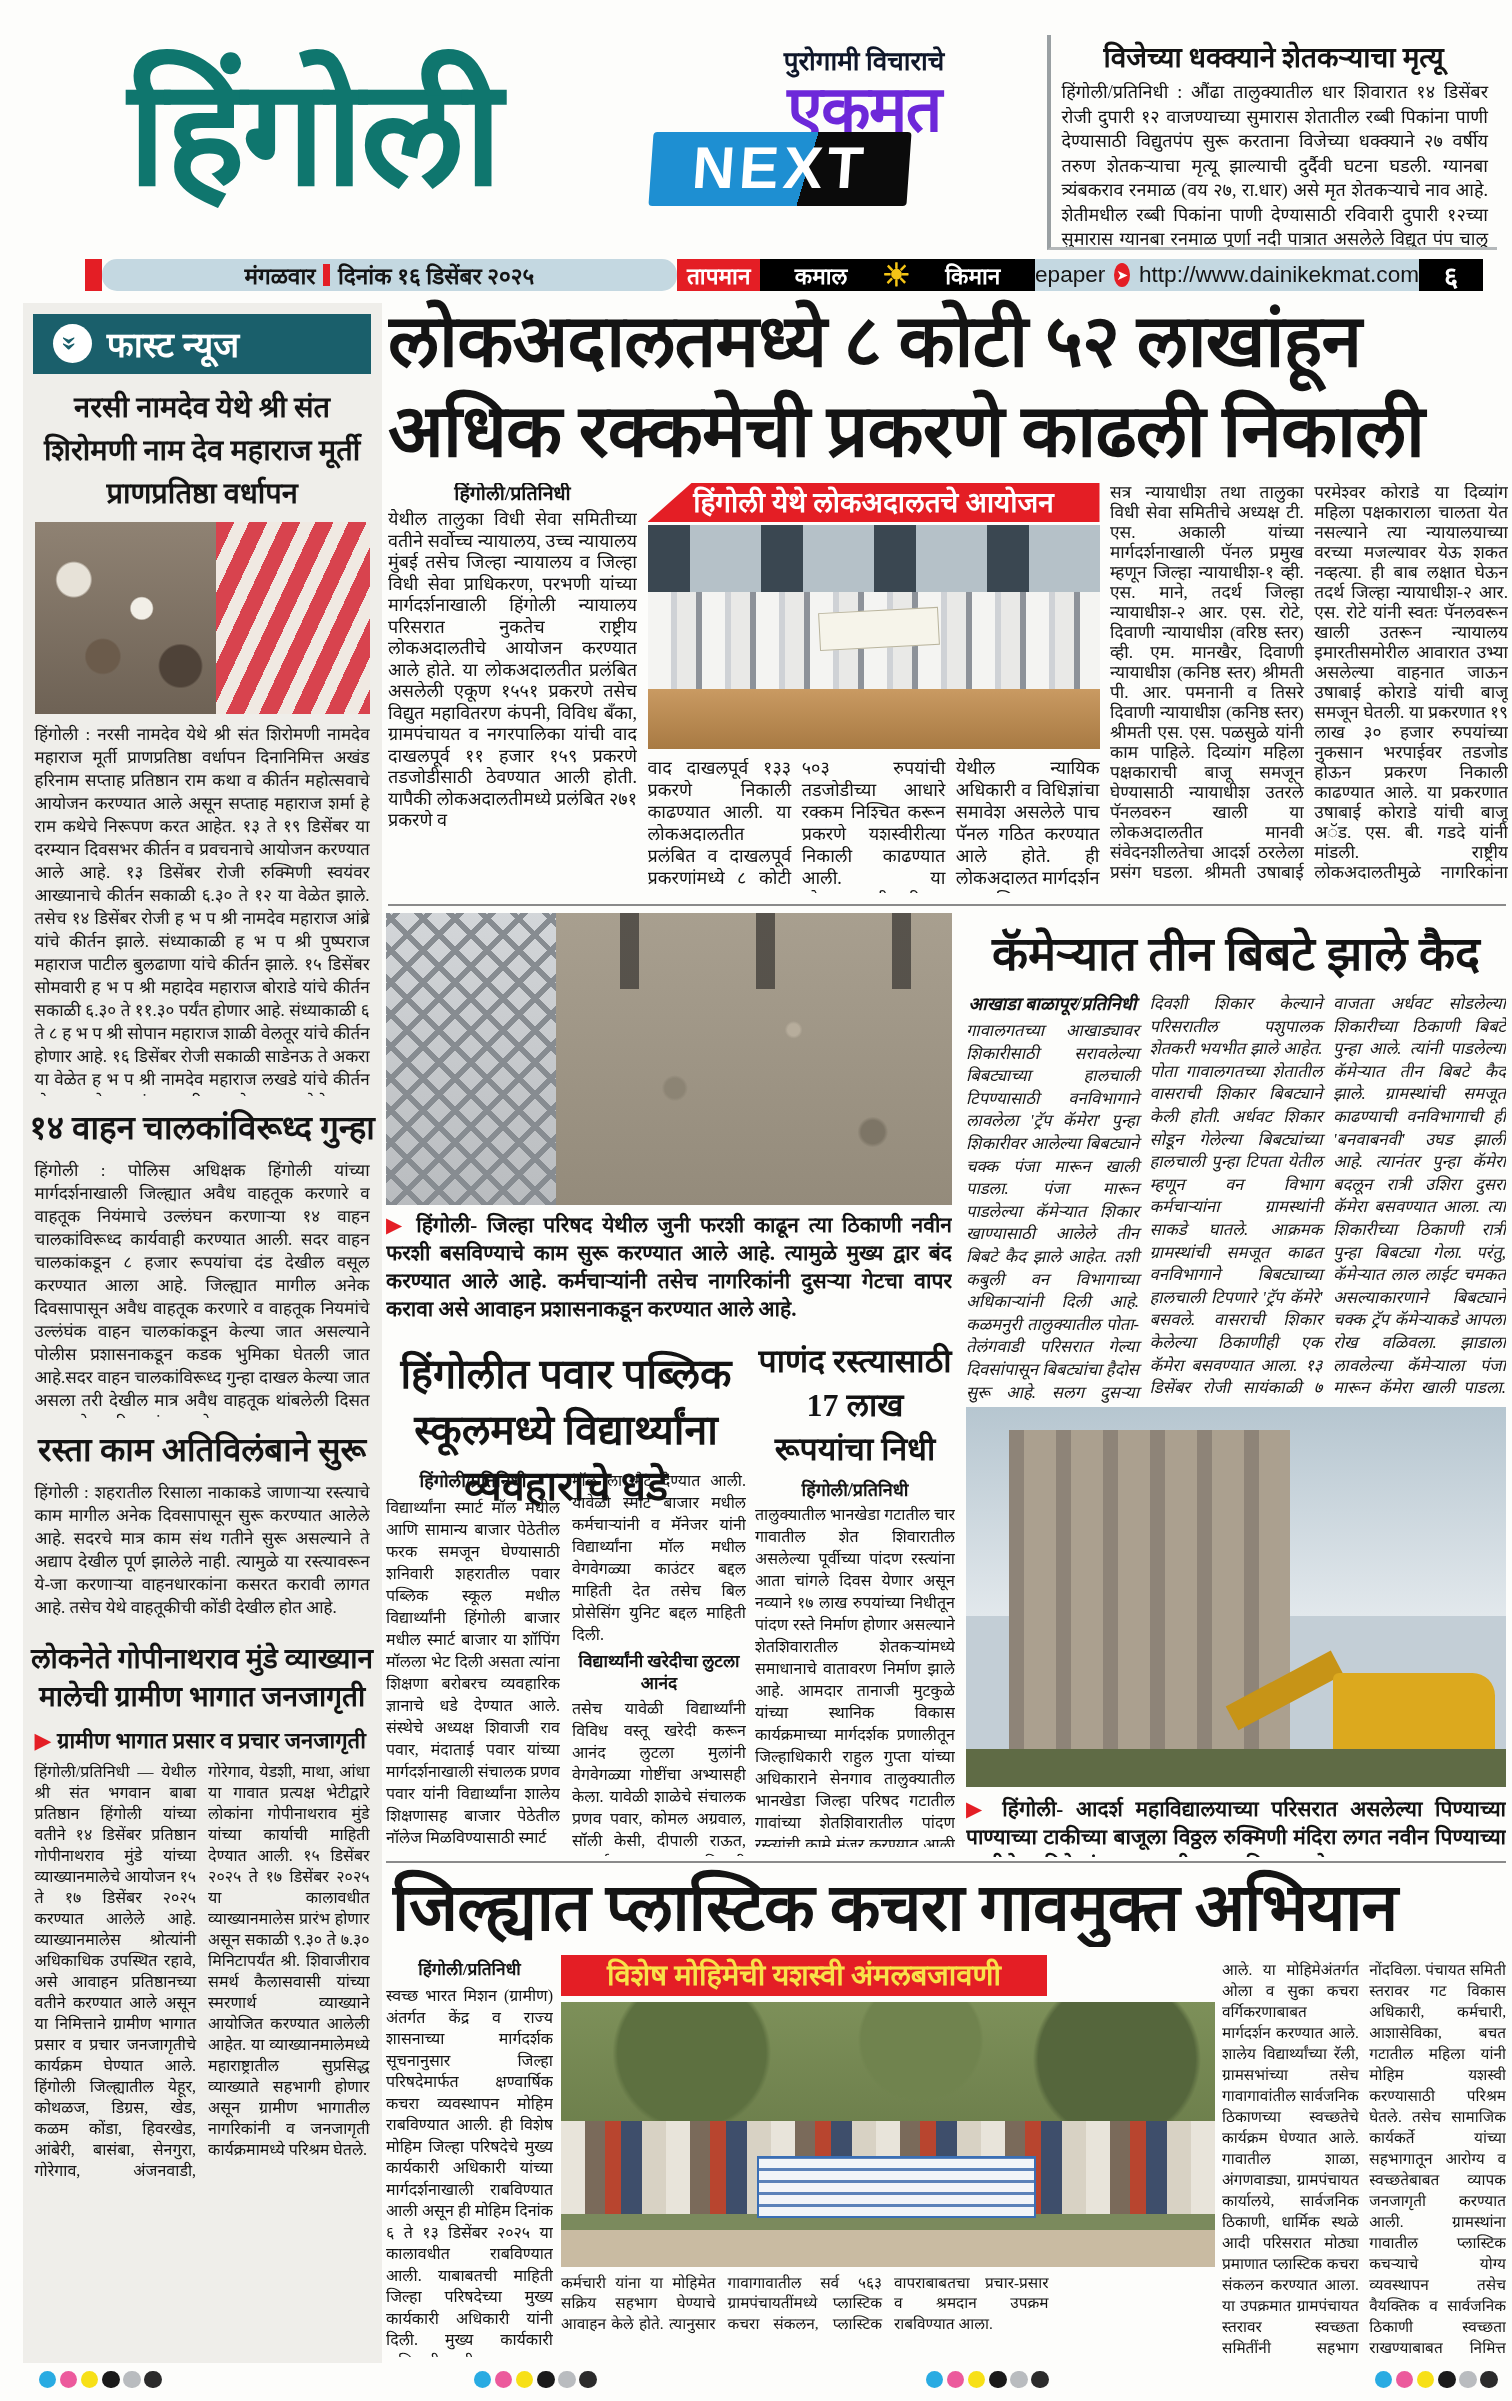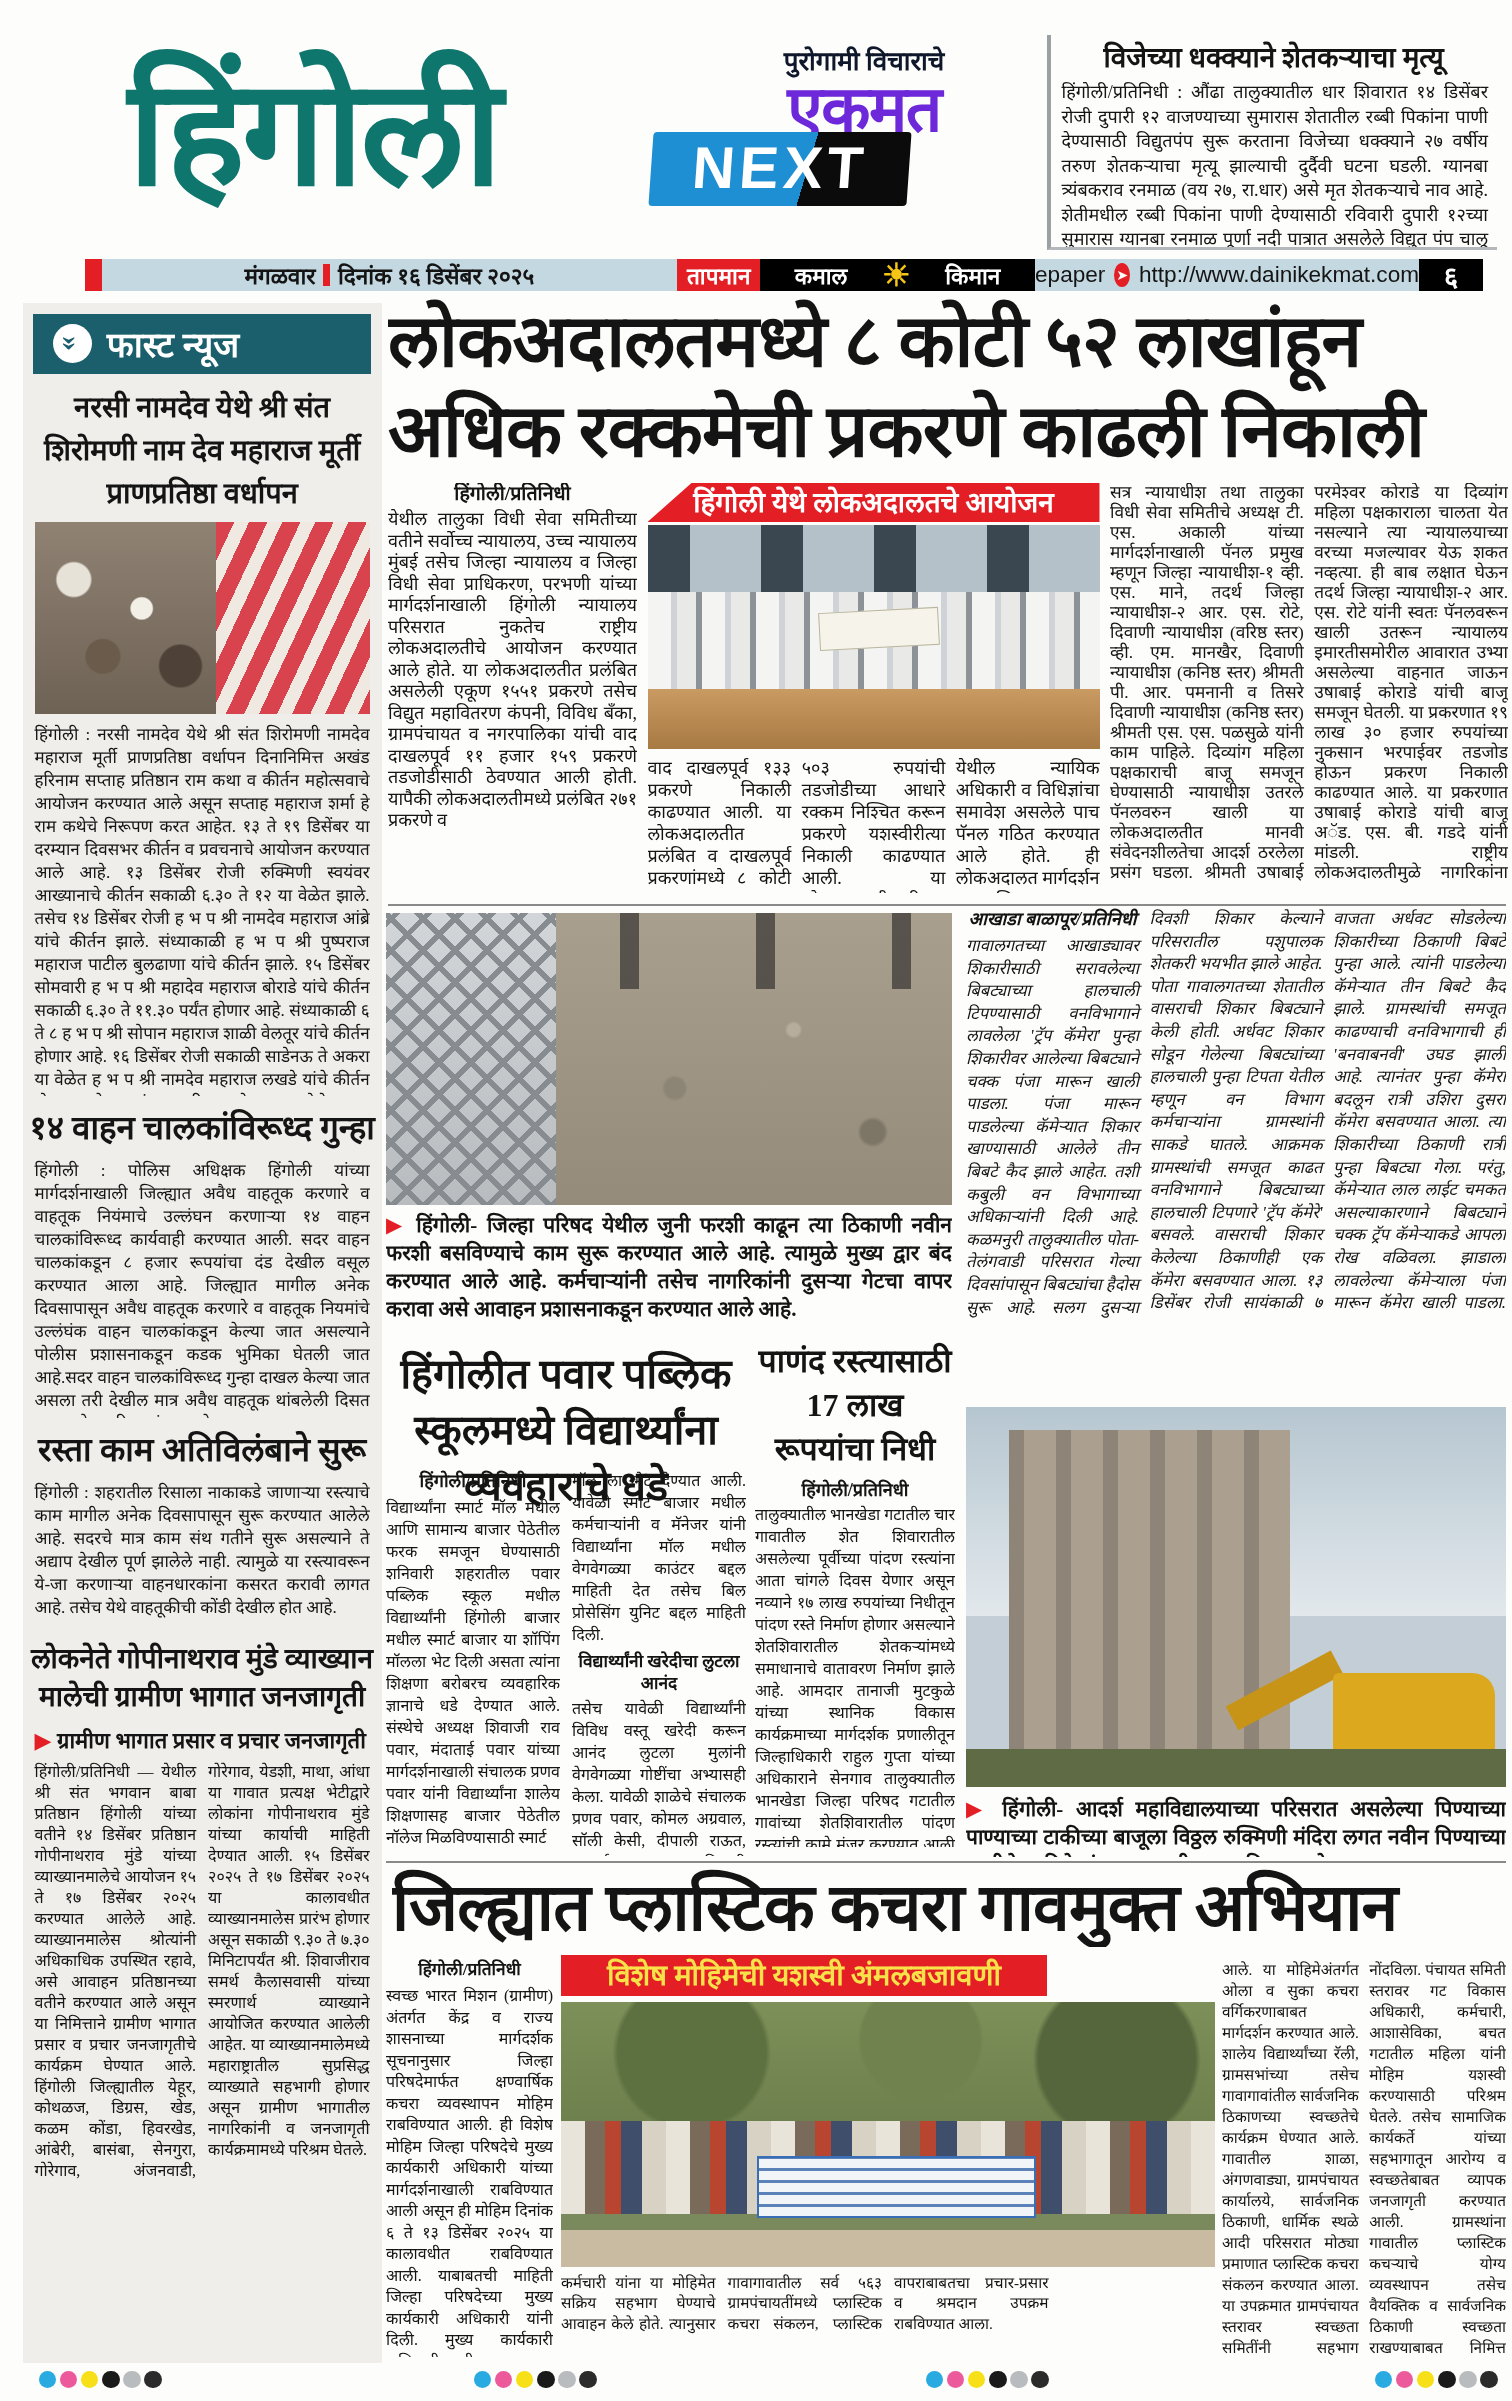--- a/index.html
+++ b/index.html
@@ -21,21 +21,21 @@
 
   
   .top-story{left:1047px;top:35px;width:450px;height:215px;border-left:4.5px solid #9aa0a3;
              border-bottom:3px solid #b4b8ba;padding:4.5px 9px 0 10.5px;box-sizing:border-box;}
   .top-story h2{margin:1.5px 0 6px 42px;font-size:28px;line-height:33px;}
   .top-story p{margin:0;font-size:18px;line-height:24.5px;}
 
   
   .datebar{left:85px;top:259px;width:1398px;height:32px;display:flex;font-family:"Liberation Serif",serif;}
   .db-red{width:16.6px;background:#e41e25;}
-  .db-day{width:576px;background:#c4d8e1;display:flex;align-items:center;justify-content:center;gap:7.5px;font-size:22.6px;font-weight:bold;}
+  .db-day{width:576px;background:#c4d8e1;display:flex;align-items:center;justify-content:center;gap:7.5px;font-size:22.6px;font-weight:bold;border-radius:15px;}
   .db-sep{display:inline-block;width:7.5px;height:22.6px;background:#e41e25;}
   .db-temp{width:83px;background:#e41e25;color:#fff;font-size:22.6px;font-weight:bold;display:flex;align-items:center;justify-content:center;}
   .db-black{width:275px;background:#000;color:#fff;font-size:22.6px;font-weight:bold;display:flex;align-items:center;justify-content:space-evenly;}
   .db-sun{color:#f5c516;font-size:32px;line-height:32px;}
   .db-epaper{width:384px;background:#c4d8e1;display:flex;align-items:center;justify-content:flex-start;gap:9px;
              font-family:"Liberation Sans",sans-serif;font-size:22.6px;}
   .db-eicon{display:inline-flex;width:24px;height:24px;border-radius:50%;background:#e41e25;color:#fff;
             align-items:center;justify-content:center;font-size:14.3px;}
   .db-page{width:64px;background:#000;color:#fff;font-size:27px;font-weight:bold;display:flex;align-items:center;justify-content:center;}
 
@@ -228,20 +228,21 @@
   <div class="ph-gate"></div>
   <div class="ph-dirt"></div>
   <div class="ph-legs"></div>
 </div>
 <div class="abs caption just clip" style="left:386px;top:1211px;width:566px;height:114px;">
   <span class="arrow">▶</span>
   <span>हिंगोली- जिल्हा परिषद येथील जुनी फरशी काढून त्या ठिकाणी नवीन फरशी बसविण्याचे काम सुरू करण्यात आले आहे. त्यामुळे मुख्य द्वार बंद करण्यात आले आहे. कर्मचाऱ्यांनी तसेच नागरिकांनी दुसऱ्या गेटचा वापर करावा असे आवाहन प्रशासनाकडून करण्यात आले आहे.</span>
 </div>
 
 <div class="abs leo">
+  <div class="leo-hl">कॅमेऱ्यात तीन बिबटे झाले कैद</div>
   <div class="leo-cols just">
     <div class="dateline">आखाडा बाळापूर/प्रतिनिधी</div>
     <div>गावालगतच्या आखाड्यावर शिकारीसाठी सरावलेल्या बिबट्याच्या हालचाली टिपण्यासाठी वनविभागाने लावलेला 'ट्रॅप कॅमेरा' पुन्हा शिकारीवर आलेल्या बिबट्याने चक्क पंजा मारून खाली पाडला. पंजा मारून पाडलेल्या कॅमेऱ्यात शिकार खाण्यासाठी आलेले तीन बिबटे कैद झाले आहेत. तशी कबुली वन विभागाच्या अधिकाऱ्यांनी दिली आहे. कळमनुरी तालुक्यातील पोता-तेलंगवाडी परिसरात गेल्या दिवसांपासून बिबट्यांचा हैदोस सुरू आहे. सलग दुसऱ्या दिवशी शिकार केल्याने परिसरातील पशुपालक शेतकरी भयभीत झाले आहेत. पोता गावालगतच्या शेतातील वासराची शिकार बिबट्याने केली होती. अर्धवट शिकार सोडून गेलेल्या बिबट्यांच्या हालचाली पुन्हा टिपता येतील म्हणून वन विभाग कर्मचाऱ्यांना ग्रामस्थांनी साकडे घातले. आक्रमक ग्रामस्थांची समजूत काढत वनविभागाने बिबट्याच्या हालचाली टिपणारे 'ट्रॅप कॅमेरे' बसवले. वासराची शिकार केलेल्या ठिकाणीही एक कॅमेरा बसवण्यात आला. १३ डिसेंबर रोजी सायंकाळी ७ वाजता अर्धवट सोडलेल्या शिकारीच्या ठिकाणी बिबटे पुन्हा आले. त्यांनी पाडलेल्या कॅमेऱ्यात तीन बिबटे कैद झाले. ग्रामस्थांची समजूत काढण्याची वनविभागाची ही 'बनवाबनवी' उघड झाली आहे. त्यानंतर पुन्हा कॅमेरा बदलून रात्री उशिरा दुसरा कॅमेरा बसवण्यात आला. त्या शिकारीच्या ठिकाणी रात्री पुन्हा बिबट्या गेला. परंतु, कॅमेऱ्यात लाल लाईट चमकत असल्याकारणाने बिबट्याने चक्क ट्रॅप कॅमेऱ्याकडे आपला रोख वळिवला. झाडाला लावलेल्या कॅमेऱ्याला पंजा मारून कॅमेरा खाली पाडला. वनविभागाच्या कर्मचाऱ्यांनीही हा प्रकार पाहून आश्चर्य व्यक्त केले असून नागरिकांना सतर्क राहण्याचे आवाहन वनविभागाच्या अधिकाऱ्यांनी केले आहे.</div>
   </div>
 </div>
 
 <div class="wt-photo">
   <div class="ph-sky"></div>
   <div class="ph-tank"></div>
   <div class="ph-arm"></div>

